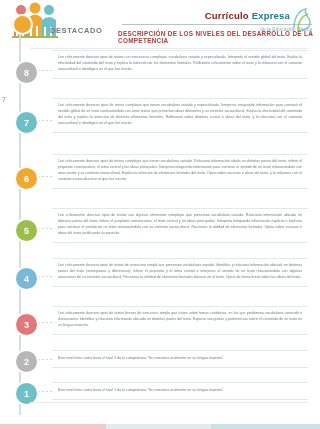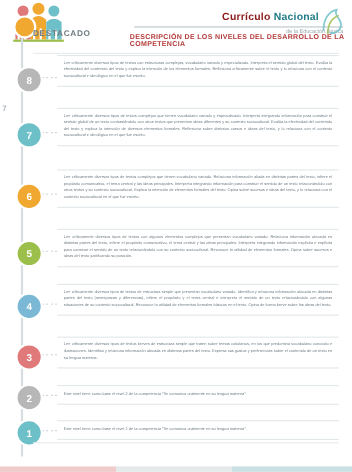--- a/index.html
+++ b/index.html
@@ -42,21 +42,21 @@
   }
   .rail-dot{
     position:absolute;left:12px;top:14px;width:17px;height:17px;border-radius:50%;
     background:#f0a830;border:2px solid #ffffff;
   }
   .side-num{
     position:absolute;left:2px;top:96px;font-size:7px;color:#7a878d;
   }
   
   .destacado{
-    position:absolute;left:30px;top:26px;
+    position:absolute;left:50px;top:26px;
     font-size:7.5px;font-weight:bold;color:#6f7c82;letter-spacing:.6px;
   }
   .descripcion{
     position:absolute;left:118px;top:30px;
     font-size:6.4px;font-weight:bold;color:#b43a3a;letter-spacing:.3px;
   }
   
   .row{position:absolute;left:0;width:320px;}
   .badge{
     position:absolute;left:0;width:21px;height:21px;border-radius:50%;
@@ -102,21 +102,21 @@
     <circle cx="27" cy="6" r="5.5" fill="#f0a830"></circle>
     <circle cx="41" cy="8" r="5" fill="#6ec0c8"></circle>
     <path d="M6 18 q7 -6 14 0 l0 16 -4 0 0 -9 -2 0 0 9 -4 0 0 -9 -2 0 0 9 -2 0z" fill="#e07a7a"></path>
     <path d="M20 16 q7 -7 14 0 l0 18 -4 0 0 -10 -2 0 0 10 -4 0 0 -10 -2 0 0 10 -2 0z" fill="#f0a830"></path>
     <path d="M34 18 q7 -6 14 0 l0 16 -4 0 0 -9 -2 0 0 9 -4 0 0 -9 -2 0 0 9 -2 0z" fill="#6ec0c8"></path>
     <rect x="4" y="34" width="46" height="2" fill="#9bbf4a"></rect>
   </svg>
 
   <div class="hdr-title">
     <span>Currículo</span>
-    <span class="nac">Nacional</span>
+    <span class="nac">Expresa</span>
   </div>
   <div class="hdr-rule"></div>
   <div class="hdr-sub">de la Educación Básica</div>
 
   <svg class="hdr-mark" viewBox="0 0 26 28">
     <path d="M4 22 C4 10 10 4 16 3 C13 9 20 10 20 16 C20 22 14 25 10 24" fill="none" stroke="#6ec0c8" stroke-width="1.6"></path>
     <path d="M8 25 C8 16 12 10 18 8" fill="none" stroke="#9bbf4a" stroke-width="1.4"></path>
   </svg>
 </div>
 

